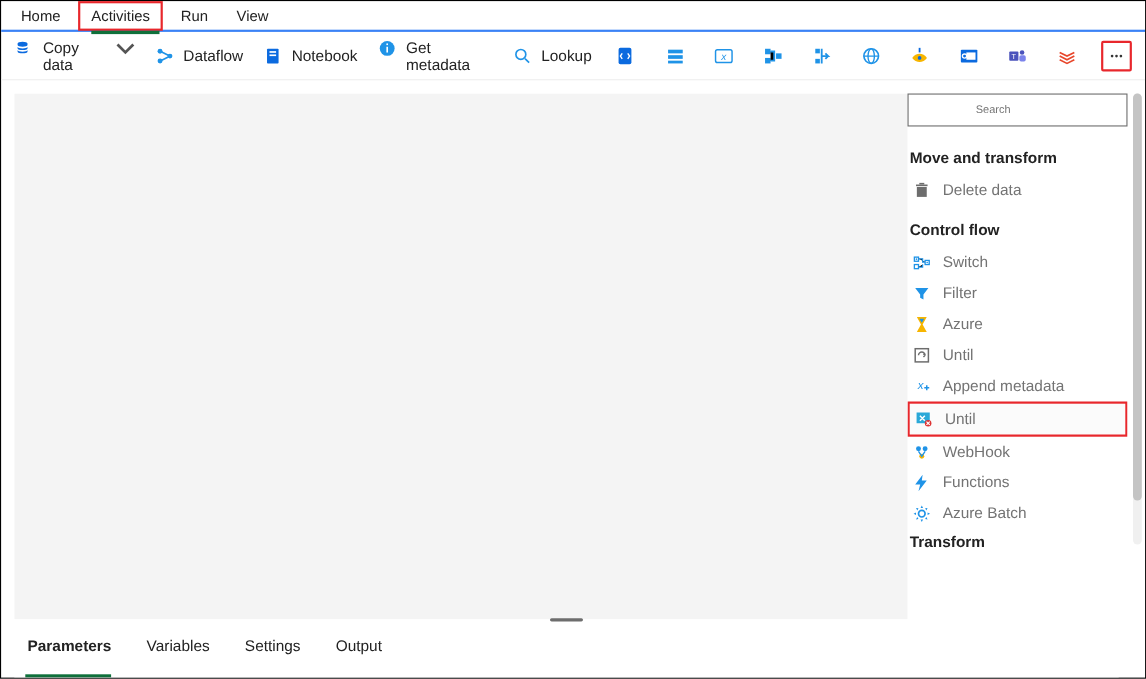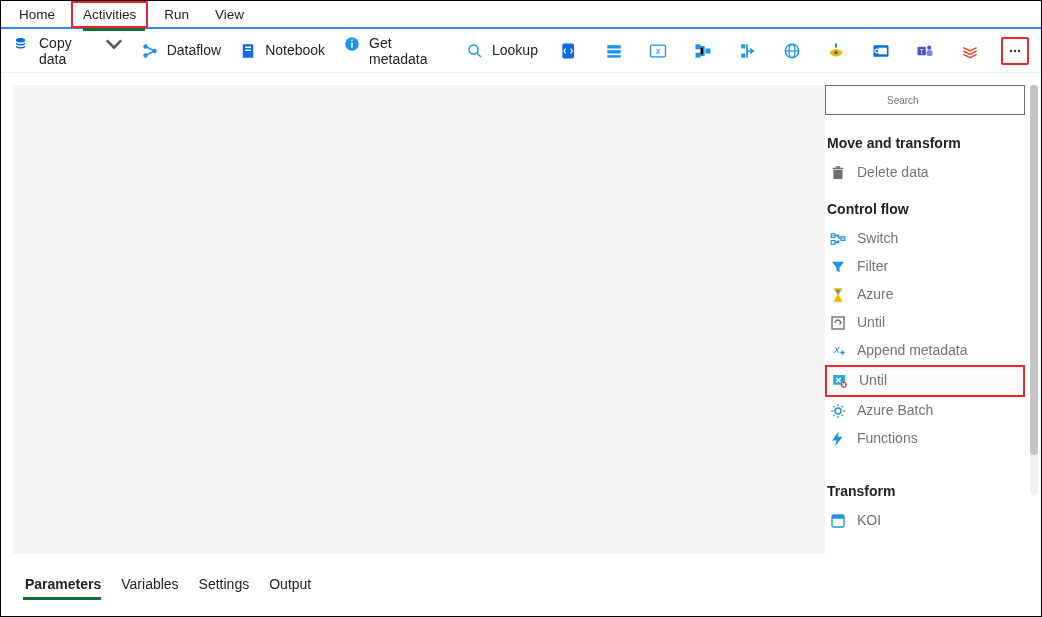--- a/index.html
+++ b/index.html
@@ -13,21 +13,21 @@
 
 .toolbar { display: flex; align-items: center; height: 44px; padding: 0 12px; gap: 18px; border-bottom: 1px solid #eee; }
 .tool-btn { display: inline-flex; gap: 8px; font-size: 14px; color: #222; cursor: pointer; }
 .tool-btn svg { width: 18px; height: 18px; flex-shrink: 0; }
 .icon-only { display: inline-flex; align-items: center; justify-content: center; width: 28px; height: 28px; cursor: pointer; }
 .icon-only svg { width: 20px; height: 20px; }
 
 .canvas-area { position: absolute; left: 12px; top: 84px; width: 1004px; height: 478px; background: #f4f4f4; outline: 1px solid #fff; }
 .canvas-handle { position: absolute; bottom: -2px; left: 50%; transform: translateX(-50%); width: 30px; height: 3px; background: #6d6d6d; border-radius: 2px; }
 
-.bottom-tabs { position: absolute; left: 12px; bottom: 16px; height: 46px; display: flex; align-items: flex-end; gap: 16px; padding: 0 10px; width: 1004px; background: #fff; border-top: 1px solid #fff; }
+.bottom-tabs { position: absolute; left: 12px; bottom: 0; height: 46px; display: flex; align-items: flex-start; gap: 28px; padding: 0 10px; width: 1004px; background: #fff; border-top: 1px solid #fff; }
 .bottom-tab { font-size: 14px; color: #222; padding: 8px 2px; cursor: pointer; }
 .bottom-tab.active { font-weight: 600; }
 .grn-under2 { position: absolute; height: 3px; background: #0f703b; bottom: 0; }
 
 .panel { position: absolute; right: 16px; top: 84px; width: 200px; height: 518px; background: #fff; display: flex; flex-direction: column; }
 .search-box { display: flex; align-items: center; border: 1px solid #6d6d6d; height: 30px; padding: 0 8px; gap: 8px; }
 .search-box input { border: none; outline: none; font-size: 10px; flex: 1; margin-left: 45px; }
 .panel-body { overflow-y: auto; flex: 1; padding-top: 14px; }
 .group-hdr { font-size: 14px; font-weight: 600; color: #222; margin: 6px 2px 8px 2px; }
 .group-item { display: flex; align-items: flex-start; gap: 10px; padding: 5px 4px; font-size: 14px; color: #737373; cursor: pointer; }
@@ -251,38 +251,40 @@
           <rect x="3" y="4" width="16" height="13" fill="#2aa8d8"></rect>
           <path stroke="#fff" stroke-width="1.8" fill="none" d="M7 8l3 3 3-3M7 14l3-3 3 3"></path>
           <circle cx="17" cy="17" r="4" fill="#d33"></circle>
           <path stroke="#fff" stroke-width="1.5" d="M15 15l4 4M19 15l-4 4"></path>
         </svg>
       <span>Until</span>
     </div>
 
     <div class="group-item">
       <svg viewBox="0 0 24 24">
+          <circle cx="8" cy="8" r="3" fill="#1f93e7"></circle>
+          <circle cx="16" cy="8" r="3" fill="#1f93e7"></circle>
+          <circle cx="12" cy="17" r="3" fill="#f7b500"></circle>
+          <path stroke="#1f93e7" stroke-width="1.6" fill="none" d="M8 11l4 6 4-6"></path>
+        </svg>
+      <span>WebHook</span>
+    </div>
+    <div class="group-item">
+      <svg viewBox="0 0 24 24">
+          <path fill="#1f93e7" d="M13 2L4 14h6l-2 8 10-13h-6l1-7z"></path>
+        </svg>
+      <span>Functions</span>
+    </div>
+    <div class="group-item">
+      <svg viewBox="0 0 24 24">
           <circle cx="12" cy="12" r="4" fill="none" stroke="#1f93e7" stroke-width="2"></circle>
           <path fill="#1f93e7" d="M12 2l1.5 3h-3L12 2zM12 22l-1.5-3h3L12 22zM2 12l3-1.5v3L2 12zM22 12l-3 1.5v-3L22 12zM5 5l3 .5-1.5 2.5L5 5zM19 19l-3-.5 1.5-2.5L19 19zM5 19l1.5-3 1.5 2.5L5 19zM19 5l-1.5 3-1.5-2.5L19 5z"></path>
         </svg>
       <span>Azure Batch</span>
     </div>
-    <div class="group-item">
-      <svg viewBox="0 0 24 24">
-          <path fill="#1f93e7" d="M13 2L4 14h6l-2 8 10-13h-6l1-7z"></path>
-        </svg>
-      <span>Functions</span>
-    </div>
-
-    <div class="group-hdr" style="margin-top:30px;">Transform</div>
-    <div class="group-item">
-      <svg viewBox="0 0 24 24">
-          <rect x="4" y="4" width="16" height="16" rx="2" fill="none" stroke="#1f93e7" stroke-width="1.8"></rect>
-          <rect x="4" y="4" width="16" height="5" fill="#1f93e7"></rect>
-        </svg>
-      <span>KOI</span>
-    </div>
+
+    <div class="group-hdr" style="margin-top:3px;">Transform</div>
   </div>
 </div>
 
 <div class="scrollbar-fake">
   <div class="scrollbar-thumb"></div>
 </div>
 
 </body></html>

